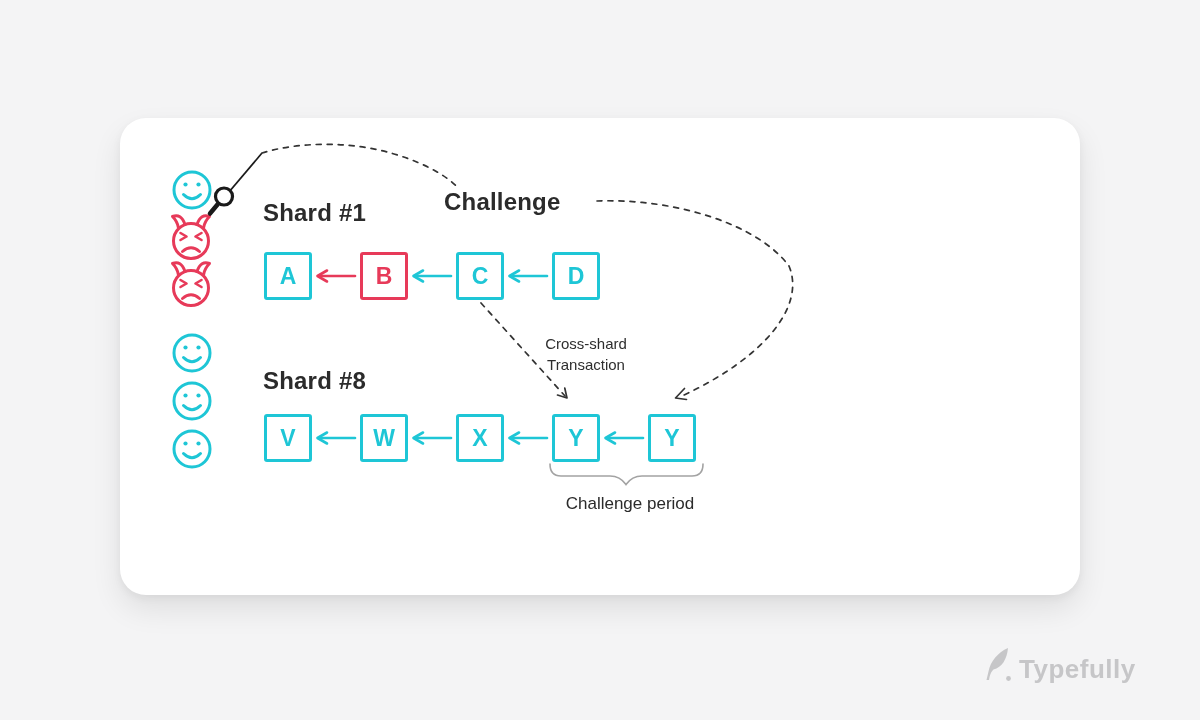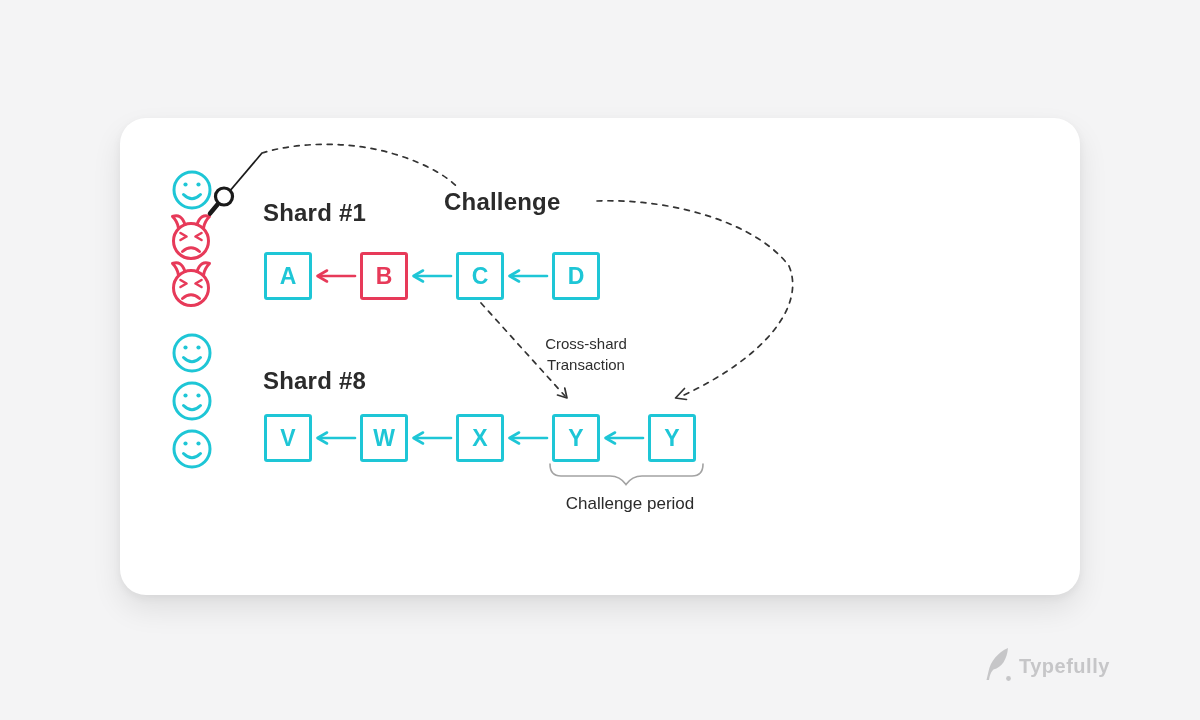--- a/index.html
+++ b/index.html
@@ -29,22 +29,22 @@
 
   .st-cyan { stroke:var(--cyan); } .st-red { stroke:var(--red); }
   .f-cyan { fill:var(--cyan); }
   .dashed { stroke:var(--dash); stroke-width:1.7; fill:none; stroke-dasharray:5 6; stroke-linecap:round; }
   .solidthin { stroke:#1a1a1a; stroke-width:1.7; fill:none; }
   .head { stroke:var(--dash); stroke-width:1.7; fill:none; stroke-linejoin:round; stroke-linecap:round; }
   .chain { stroke-width:2.6; fill:none; stroke-linecap:round; stroke-linejoin:round; }
   .brace { stroke:var(--brace); stroke-width:1.6; fill:none; stroke-linecap:round; }
   .face { fill:none; stroke-width:3; stroke-linecap:round; stroke-linejoin:round; }
 
-  .watermark { position:absolute; left:985px; top:647px; z-index:3; display:flex; align-items:center; gap:7px;
-               color:var(--watermark); font-weight:700; font-size:20px; letter-spacing:.5px; }
+  .watermark { position:absolute; left:985px; top:647px; z-index:3; display:flex; align-items:flex-end; gap:7px;
+               color:var(--watermark); font-weight:700; font-size:26px; letter-spacing:.5px; }
   .watermark svg { display:block; margin-bottom:1px; }
 </style>
 </head>
 <body>
 
 <div class="stage">
   <div class="card"></div>
 
   <svg class="overlay" viewBox="0 0 1200 720">
 

